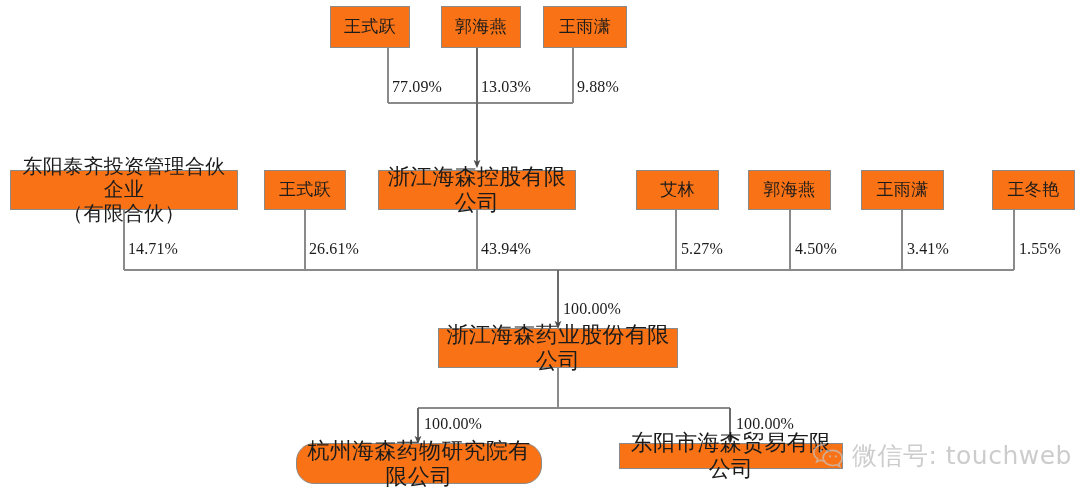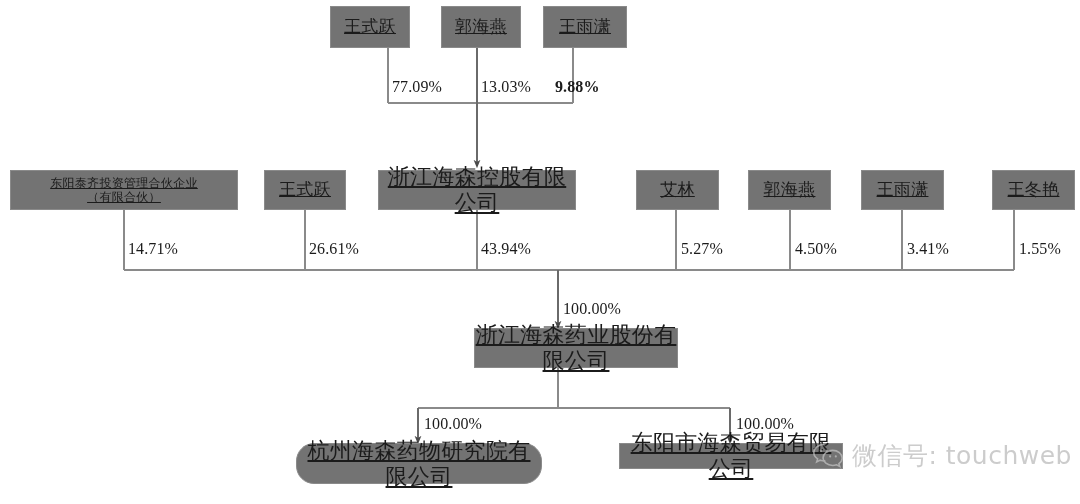--- a/index.html
+++ b/index.html
@@ -23,41 +23,40 @@
     left: 0;
     top: 0;
     width: 1080px;
     height: 504px;
     pointer-events: none;
   }
   .node {
     position: absolute;
     box-sizing: border-box;
     border: 1.4px solid #8a8a8a;
-    background: #737373;
+    background: #f97316;
     display: flex;
     align-items: center;
     justify-content: center;
     text-align: center;
     color: #1b1b1b;
     font-family: "Liberation Serif", "DejaVu Serif", serif;
     line-height: 1.18;
     letter-spacing: 0.3px;
     white-space: pre-line;
     z-index: 3;
-    text-decoration: underline;
   }
   .node.person {
     font-size: 17px;
   }
   .node.company {
     font-size: 22px;
   }
   .node.wide {
-    font-size: 12px;
+    font-size: 20px;
     padding: 2px 4px;
   }
   .pct {
     position: absolute;
     font-family: "Liberation Serif", "DejaVu Serif", serif;
     font-size: 16px;
     color: #1b1b1b;
     white-space: nowrap;
     z-index: 4;
     letter-spacing: 0.1px;
@@ -123,42 +122,42 @@
       <path d="M730,408 L730,440" marker-end="url(#arrow)" stroke="#6a6a6a"></path>
     </g>
   </svg>
 
   <div class="node person" style="left:330px; top:6px; width:80px; height:42px;">王式跃</div>
   <div class="node person" style="left:441px; top:6px; width:80px; height:42px;">郭海燕</div>
   <div class="node person" style="left:543px; top:6px; width:84px; height:42px;">王雨潇</div>
 
   <div class="pct" style="left:392px; top:78px;">77.09%</div>
   <div class="pct" style="left:481px; top:78px;">13.03%</div>
-  <div class="pct" style="left:555px; top:78px;font-weight:bold;">9.88%</div>
+  <div class="pct" style="left:577px; top:78px;">9.88%</div>
 
   <div class="node wide" style="left:10px; top:170px; width:228px; height:40px;">东阳泰齐投资管理合伙企业
 （有限合伙）</div>
   <div class="node person" style="left:264px; top:170px; width:82px; height:40px;">王式跃</div>
   <div class="node company" style="left:378px; top:170px; width:198px; height:40px;">浙江海森控股有限公司</div>
   <div class="node person" style="left:636px; top:170px; width:83px; height:40px;">艾林</div>
   <div class="node person" style="left:748px; top:170px; width:83px; height:40px;">郭海燕</div>
   <div class="node person" style="left:861px; top:170px; width:83px; height:40px;">王雨潇</div>
   <div class="node person" style="left:973px; top:170px; width:83px; height:40px;margin-left:19px;">王冬艳</div>
 
   <div class="pct" style="left:128px; top:240px;">14.71%</div>
   <div class="pct" style="left:309px; top:240px;font-family:Liberation Serif, serif;">26.61%</div>
   <div class="pct" style="left:481px; top:240px;">43.94%</div>
   <div class="pct" style="left:681px; top:240px;">5.27%</div>
   <div class="pct" style="left:795px; top:240px;">4.50%</div>
   <div class="pct" style="left:907px; top:240px;">3.41%</div>
   <div class="pct" style="left:1019px; top:240px;">1.55%</div>
 
   <div class="pct" style="left:563px; top:300px;">100.00%</div>
 
-  <div class="node company" style="left:438px; top:328px; width:204px; height:40px;margin-left:36px;">浙江海森药业股份有限公司</div>
+  <div class="node company" style="left:438px; top:328px; width:240px; height:40px;">浙江海森药业股份有限公司</div>
 
   <div class="pct" style="left:424px; top:415px;">100.00%</div>
   <div class="pct" style="left:736px; top:415px;">100.00%</div>
 
   <div class="node company" style="left:296px; top:443px; width:246px; height:41px;border-radius:18px;">杭州海森药物研究院有限公司</div>
   <div class="node company" style="left:619px; top:443px; width:224px; height:26px;">东阳市海森贸易有限公司</div>
 
   <div id="watermark">
     <svg class="wm-icon" viewBox="0 0 48 48" xmlns="http://www.w3.org/2000/svg">
       <g fill="none" stroke="#c4c4c4" stroke-width="2.2">

